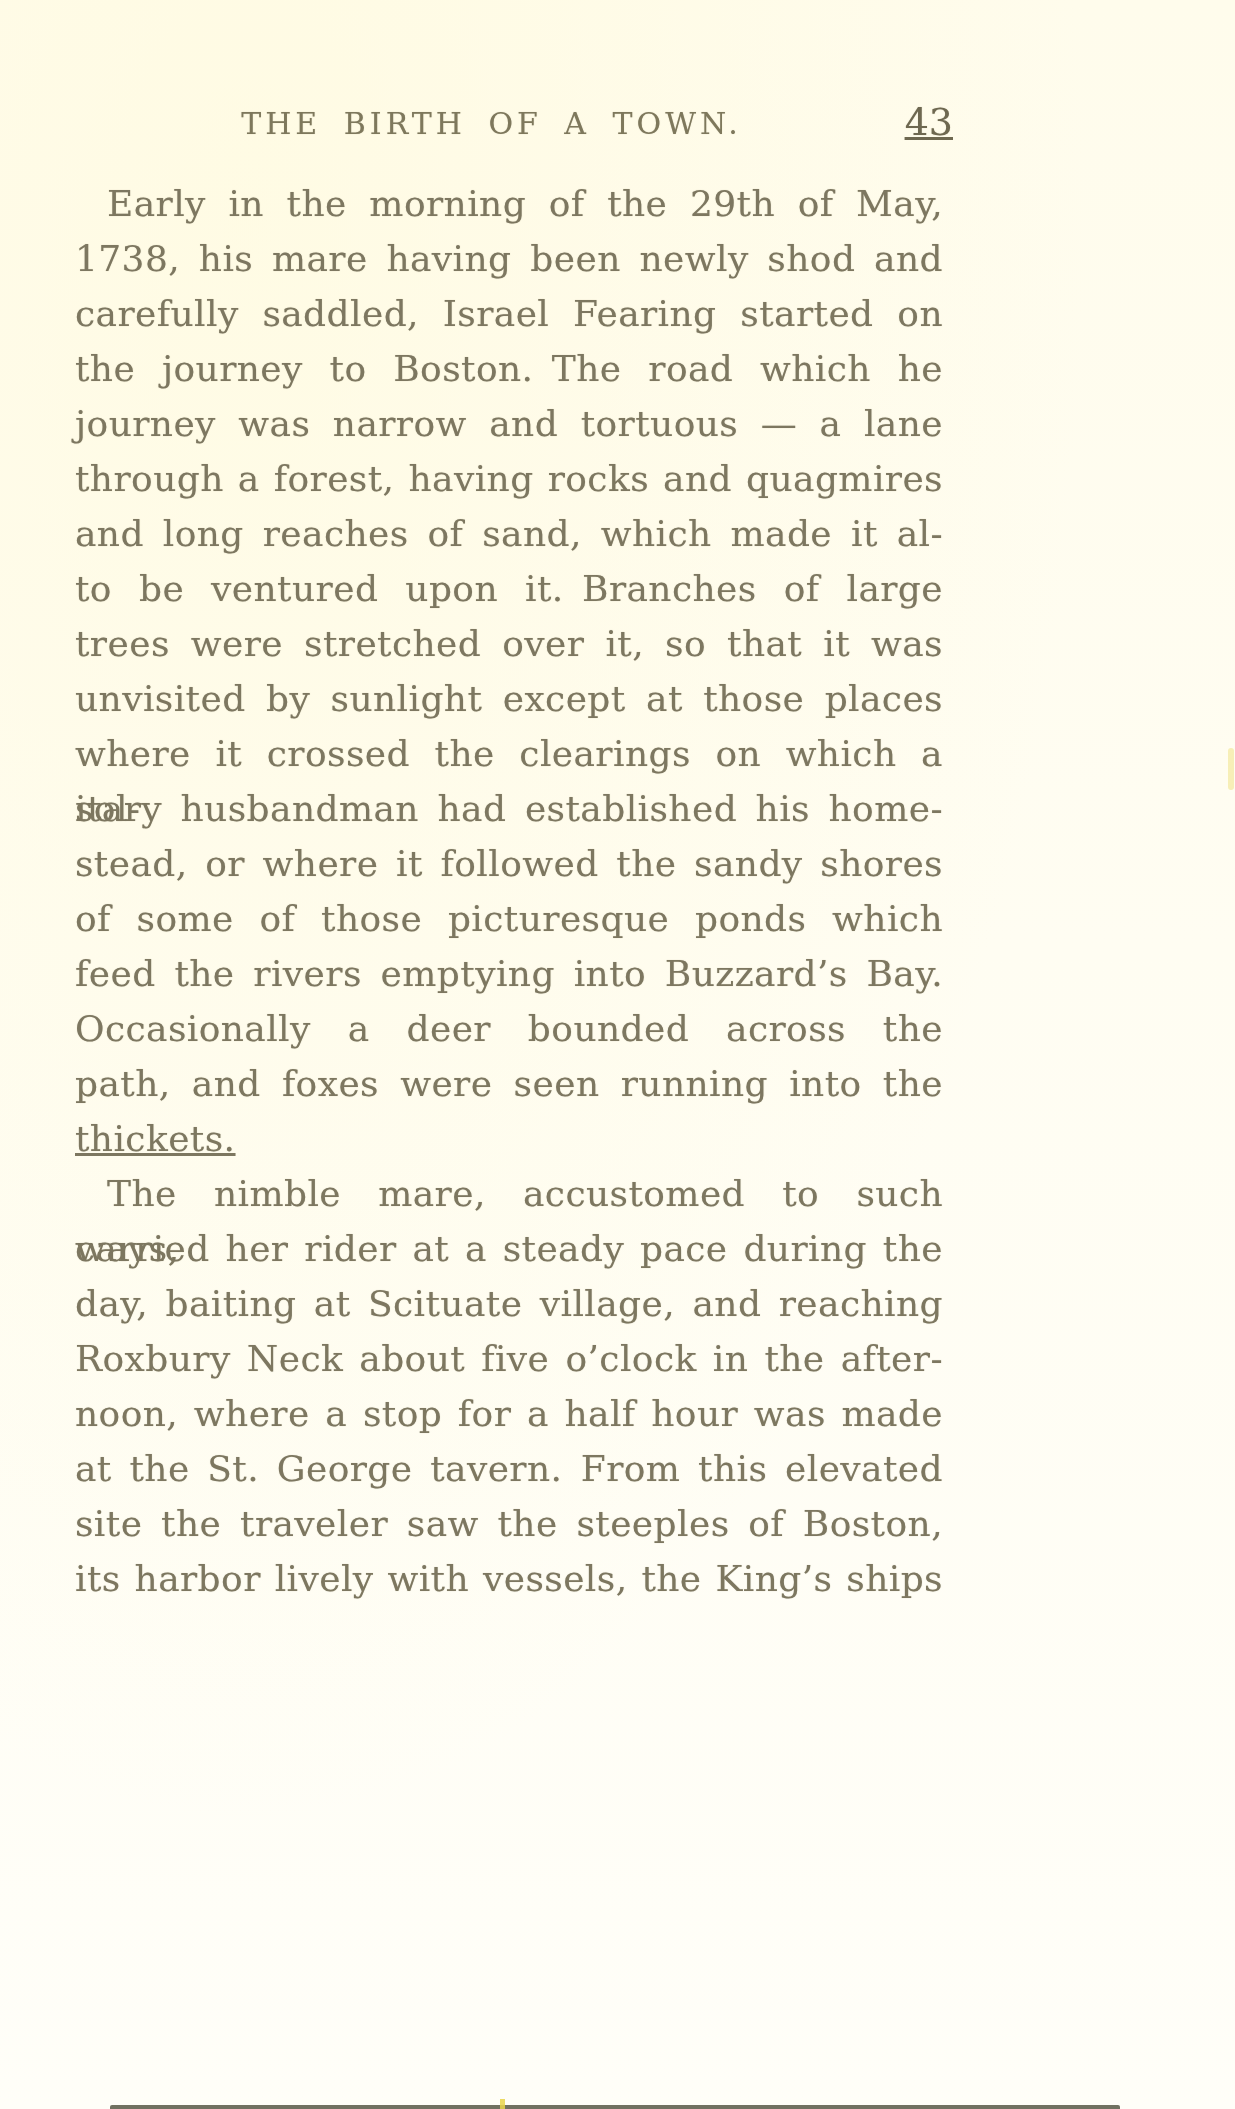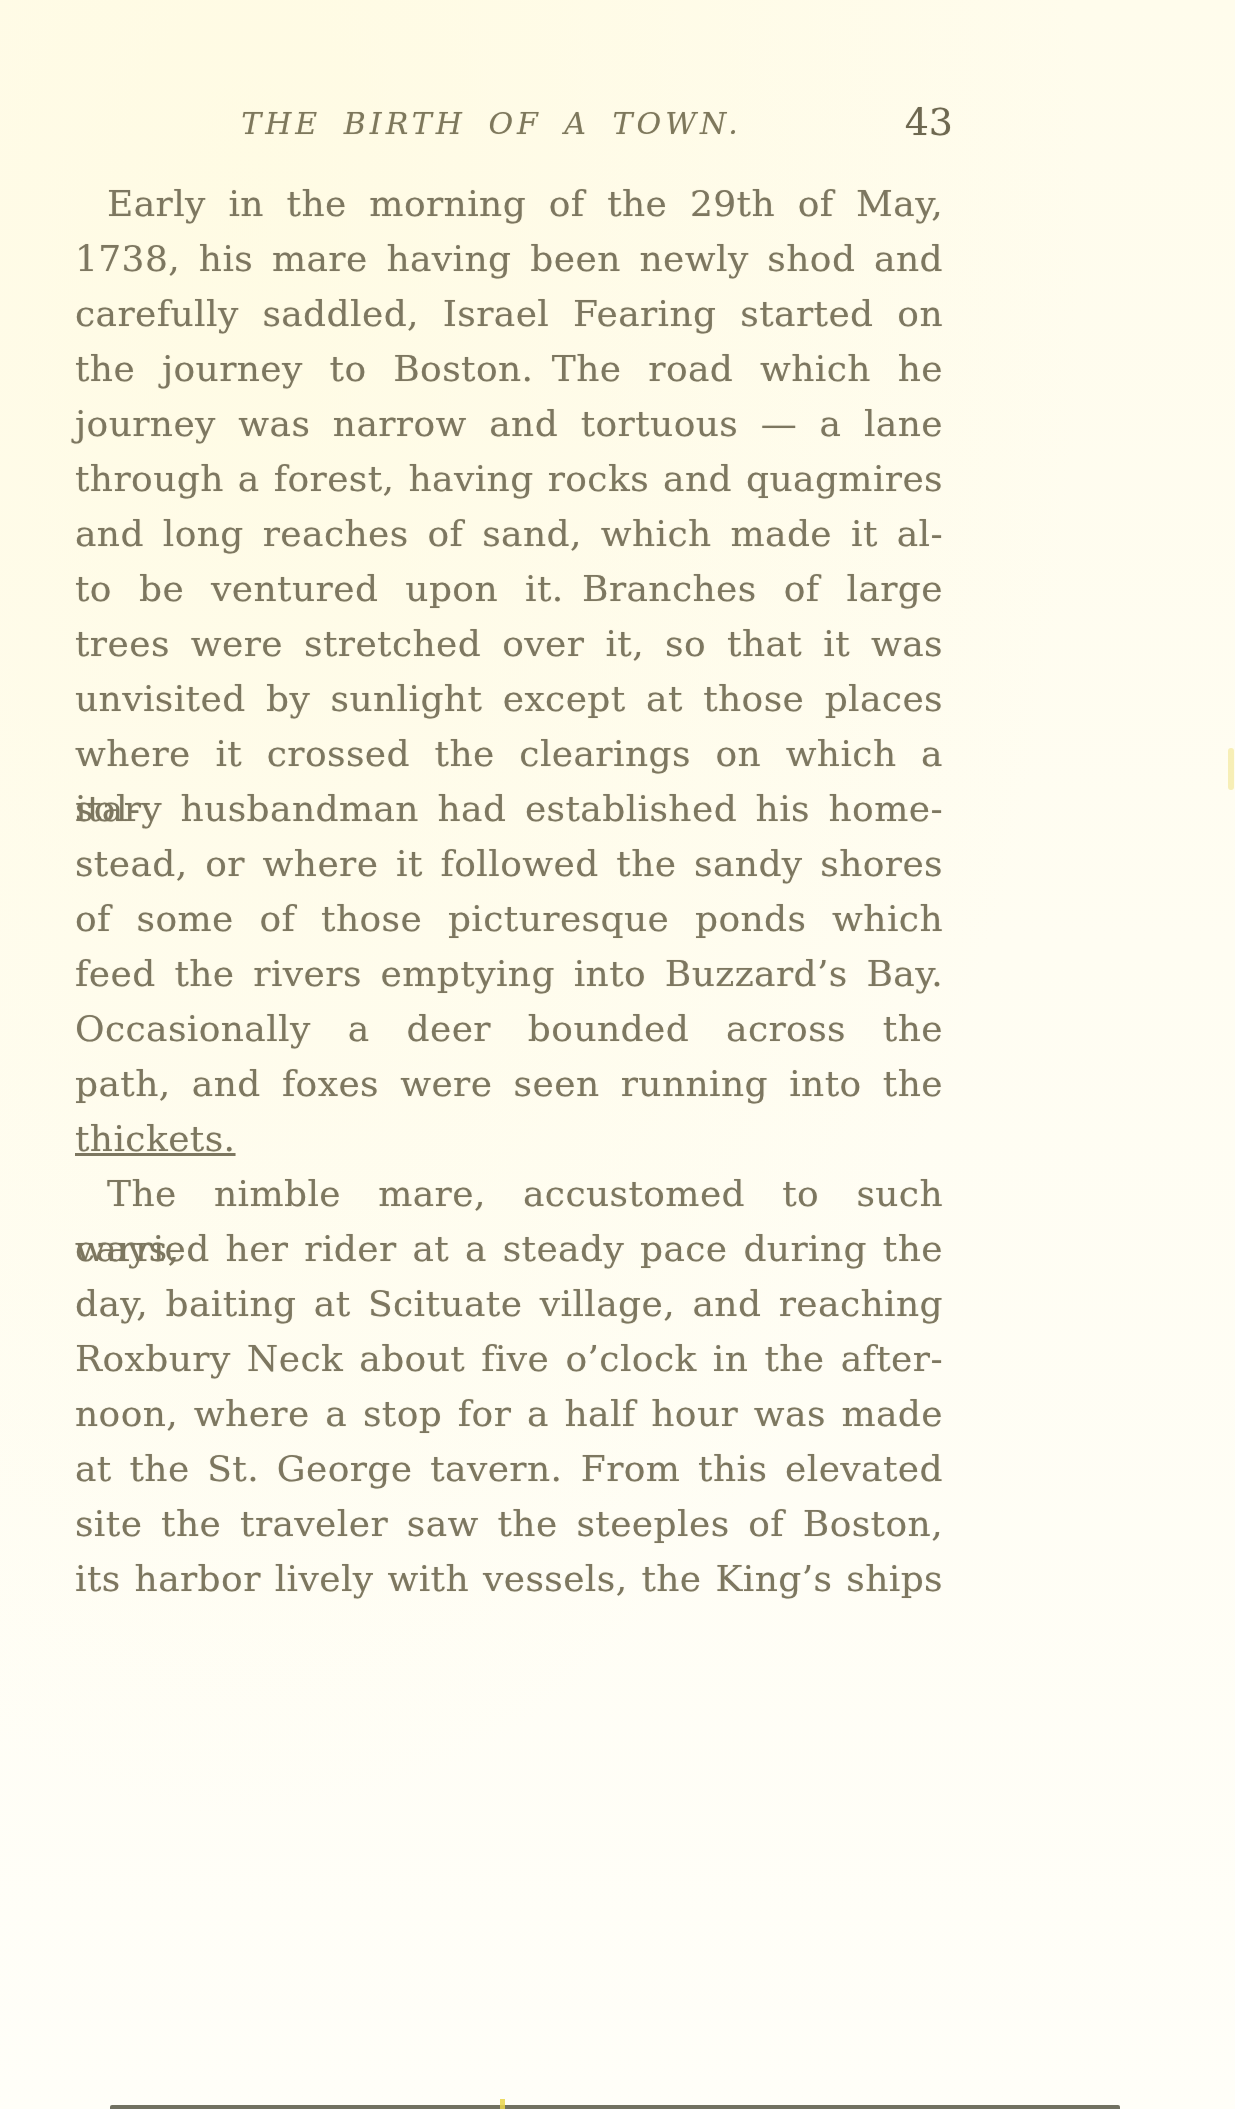--- a/index.html
+++ b/index.html
@@ -16,33 +16,33 @@
       linear-gradient(180deg, #fffcec 0%, #fffdf2 45%, #fffef8 100%);
   }
   .running-header {
     position: absolute;
     top: 100px; left: 85px; width: 868px; height: 46px;
   }
   .running-title {
     position: absolute;
     left: 5px; right: 60px; top: 6px;
     text-align: center;
-    font-style: italic;
     font-size: 30px;
     letter-spacing: 4px;
     word-spacing: 9px;
     color: var(--ink-light, #7e785c);
     text-shadow: 0 0 1px rgba(120,114,90,.35);
   }
   .page-number {
     position: absolute;
     right: 0; top: 0;
     font-size: 38px;
     color: var(--ink-dark, #6e6850);
     text-shadow: 0 0 1px rgba(110,104,80,.35);
+    text-decoration: underline;
   }
   .body-text {
     position: absolute;
     top: 176px; left: 75px; width: 868px;
   }
   .line {
     font-size: 36px;
     line-height: 55px;
     height: 55px;
     color: var(--ink, #7d7760);

